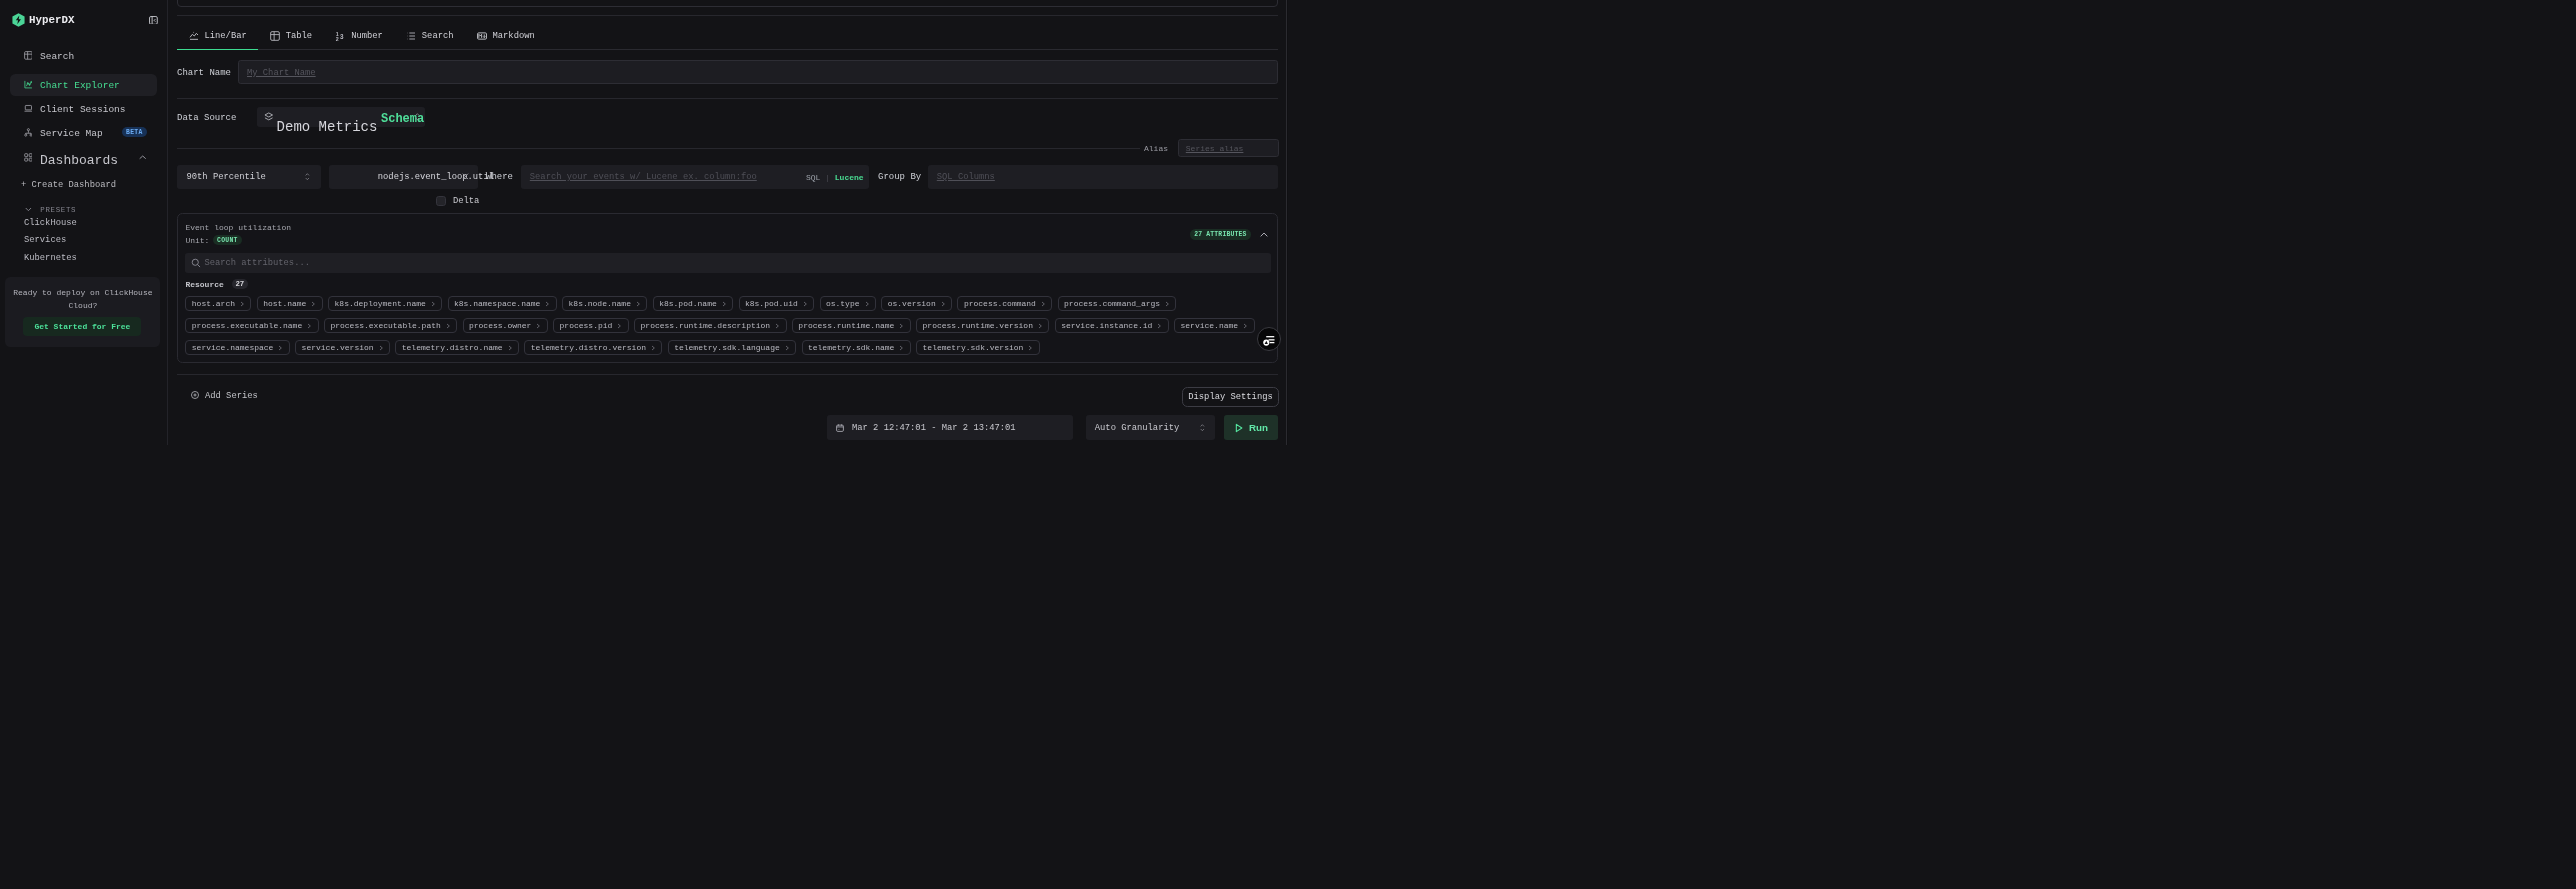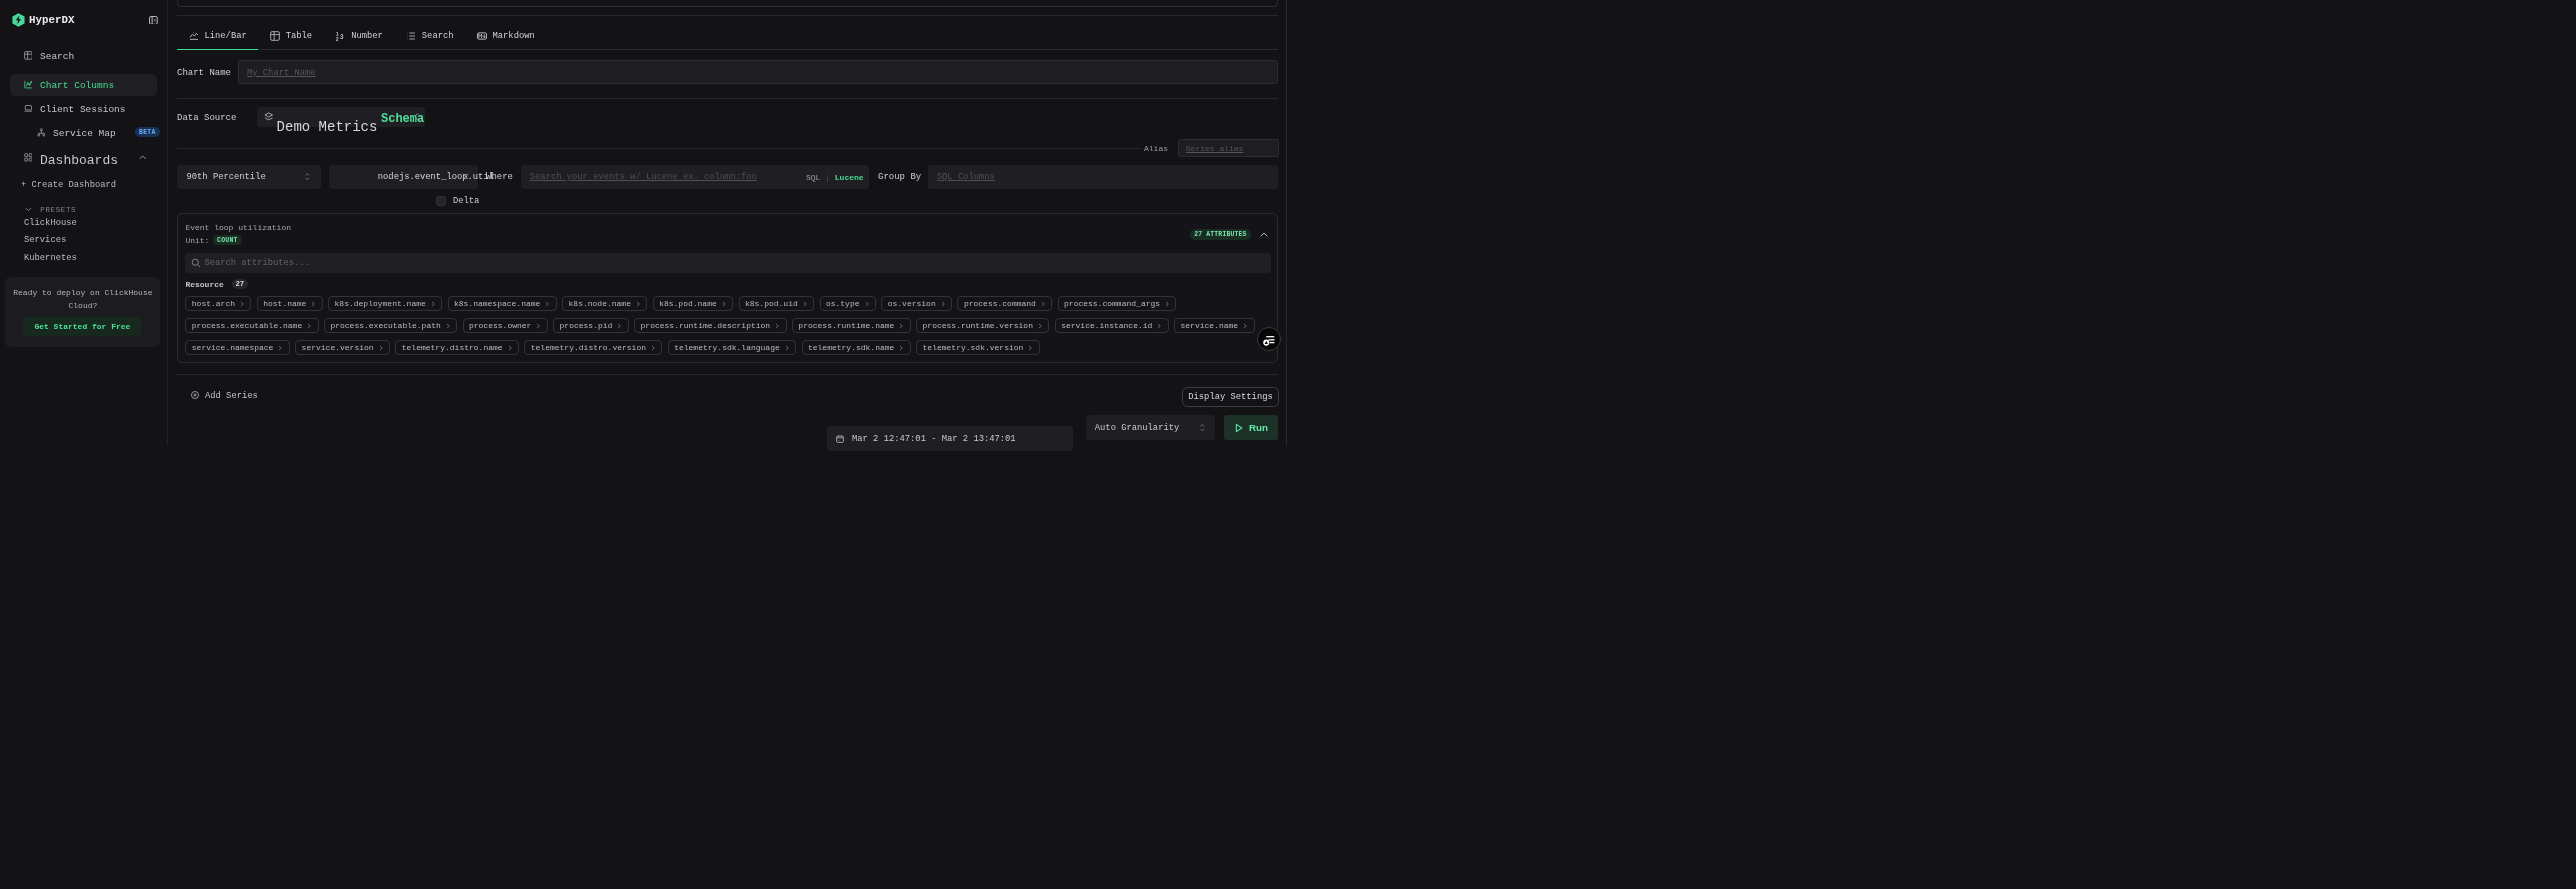--- a/index.html
+++ b/index.html
@@ -44,30 +44,30 @@
     <div class="abs" style="left:30px;top:6px;font-size:9.5px;color:#c6c6cc;">Search</div>
   </div>
   <div class="abs" style="left:10px;top:74px;width:147px;height:21.6px;border-radius:5.4px;background:#1f1f24;">
     <svg class="abs" style="left:13.5px;top:6.4px;" width="8.8" height="8.8" viewBox="0 0 15 15" fill="none" stroke="#46dd92" stroke-width="1.3">
       <path d="M1.5 1.5 L1.5 13.5 L13.5 13.5"></path>
       <path d="M4 10.5 L6.5 5.5 L9.5 8 L12.5 3.5"></path>
       <circle cx="6.5" cy="5.5" r="1.1"></circle>
         <circle cx="9.5" cy="8" r="1.1"></circle>
         <circle cx="12.5" cy="3.5" r="1.1"></circle>
     </svg>
-    <div class="abs" style="left:30px;top:6px;font-size:9.5px;color:#46dd92;">Chart Columns</div>
+    <div class="abs" style="left:30px;top:6px;font-size:9.5px;color:#46dd92;">Chart Explorer</div>
   </div>
   <div class="abs" style="left:10px;top:98px;width:147px;height:21.6px;">
     <svg class="abs" style="left:13.5px;top:6.4px;" width="8.8" height="8.8" viewBox="0 0 15 15" fill="none" stroke="#a8a8b0" stroke-width="1.3">
       <rect x="2.2" y="2.5" width="10.6" height="7.5" rx="1.2"></rect>
         <line x1="0.8" y1="12.3" x2="14.2" y2="12.3"></line>
     </svg>
     <div class="abs" style="left:30px;top:6px;font-size:9.5px;color:#c6c6cc;">Client Sessions</div>
   </div>
-  <div class="abs" style="left:23px;top:122px;width:147px;height:21.6px;">
+  <div class="abs" style="left:10px;top:122px;width:147px;height:21.6px;">
     <svg class="abs" style="left:13.5px;top:6.4px;" width="8.8" height="8.8" viewBox="0 0 15 15" fill="none" stroke="#a8a8b0" stroke-width="1.3">
       <circle cx="7.5" cy="2.9" r="1.8"></circle>
         <circle cx="3" cy="12.1" r="1.8"></circle>
         <circle cx="12" cy="12.1" r="1.8"></circle>
       <path d="M7.5 4.7 L7.5 7.6 M3 10.3 L3 8.9 L12 8.9 L12 10.3 M7.5 7.6 L7.5 8.9"></path>
     </svg>
     <div class="abs" style="left:30px;top:6px;font-size:9.5px;color:#c6c6cc;">Service Map</div>
     <div class="abs bold" style="left:112px;top:5px;background:#173156;color:#6cadf5;font-size:6.4px;letter-spacing:0.3px;border-radius:6.8px;padding:1.7px 4px;">BETA</div>
   </div>
   <div class="abs" style="left:10px;top:147px;width:147px;height:21.6px;">
@@ -306,21 +306,21 @@
 </div>
 
 <div class="hr" style="left:177px;top:374px;width:1101px;"></div>
 <svg class="abs" style="left:191px;top:391px;" width="8" height="8" viewBox="0 0 12 12" fill="none" stroke="#c3c4c9" stroke-width="1.1">
     <circle cx="6" cy="6" r="5.3"></circle>
     <path d="M3.6 6 L8.4 6 M6 3.6 L6 8.4"></path>
   </svg>
 <div class="abs" style="left:205px;top:391px;font-size:8.8px;font-weight:400;color:#c3c4c9;">Add Series</div>
 <div class="abs" style="left:1182px;top:387px;width:97px;height:20px;border:0.7px solid #3c3c44;border-radius:5.4px;font-size:8.8px;color:#d9d9de;text-align:center;line-height:19px;">Display Settings</div>
 
-<div class="abs sel" style="left:827px;top:415px;width:246px;height:25px;margin-top:11px;">
+<div class="abs sel" style="left:827px;top:415px;width:246px;height:25px;">
   <svg class="abs" style="left:8.8px;top:8.8px;" width="8" height="8" viewBox="0 0 12 12" fill="none" stroke="#b9b9c1" stroke-width="1.2">
       <rect x="0.9" y="1.7" width="10.2" height="9.4" rx="1.8"></rect>
       <line x1="0.9" y1="4.4" x2="11.1" y2="4.4"></line>
       <line x1="3.6" y1="0.6" x2="3.6" y2="2.6"></line>
       <line x1="8.4" y1="0.6" x2="8.4" y2="2.6"></line>
       <line x1="4.3" y1="7.8" x2="4.3" y2="8.9"></line>
     </svg>
   <div class="abs" style="left:25px;top:7.8px;font-size:8.8px;color:#c9c9cf;">Mar 2 12:47:01 - Mar 2 13:47:01</div>
 </div>
 <div class="abs sel" style="left:1086px;top:415px;width:129px;height:25px;">

